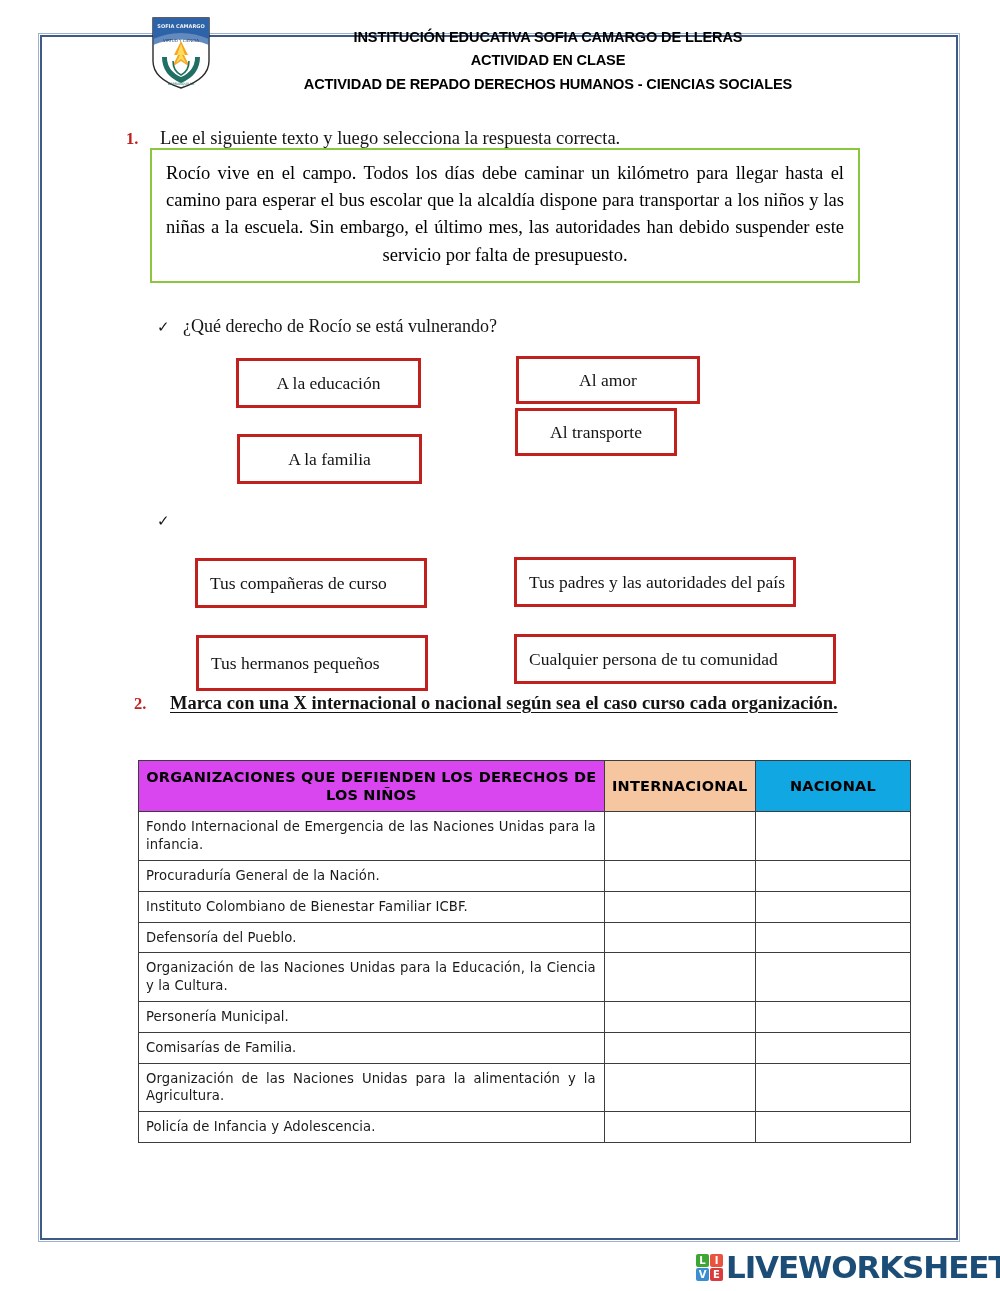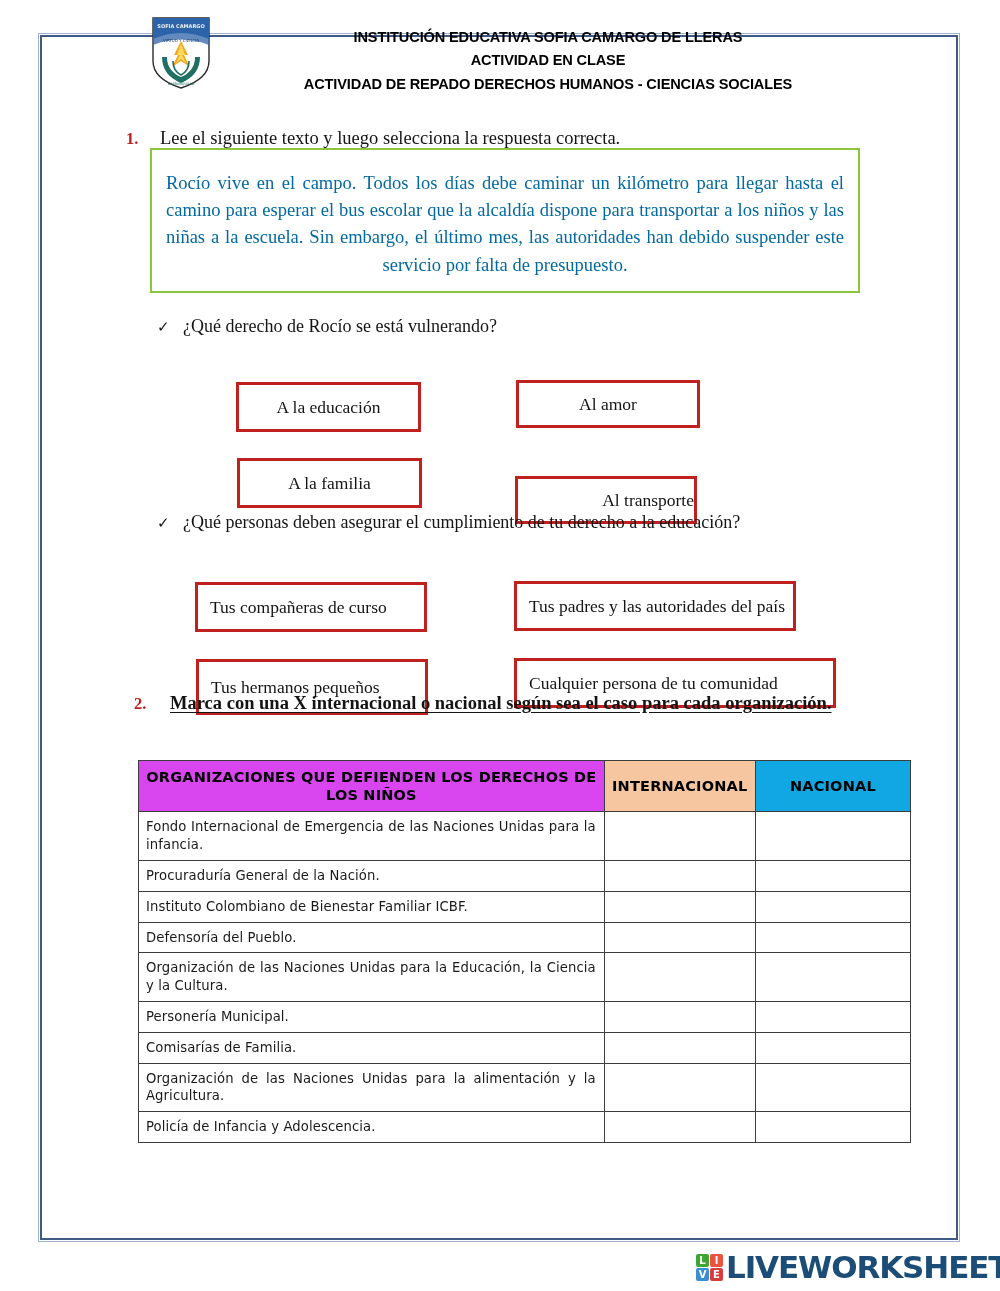--- a/index.html
+++ b/index.html
@@ -86,25 +86,25 @@
   }
 
   
   #reading-box {
     position: absolute;
     left: 150px;
     top: 148px;
     width: 710px;
     box-sizing: border-box;
     border: 2.5px solid #8cc63f;
-    padding: 20px 14px 12px 14px;
+    padding: 10px 14px 12px 14px;
     text-align: center;
     font-size: 18.5px;
     line-height: 1.47;
-    color: #0369a1;
+    color: #000000;
     text-align: justify;
     text-align-last: center;
   }
 
   
   .subq {
     position: absolute;
     left: 157px;
     display: flex;
     align-items: baseline;
@@ -127,21 +127,20 @@
     box-sizing: border-box;
     border: 3px solid #c0201e;
     background: #ffffff;
     display: flex;
     align-items: center;
     justify-content: center;
     font-size: 17.5px;
     color: #141414;
     line-height: 1.2;
     text-align: center;
-    margin-top: 24px;
   }
   .opt.left-al { justify-content: flex-start; padding-left: 12px; }
 
   
   #q2-row {
     position: absolute;
     left: 134px;
     top: 690px;
     width: 760px;
     display: flex;
@@ -284,45 +283,44 @@
 
 <div class="opt" style="left:236px; top:358px; width:185px; height:50px;">
   <span>A la educación</span>
 </div>
 <div class="opt" style="left:516px; top:356px; width:184px; height:48px;">
   <span>Al amor</span>
 </div>
 <div class="opt" style="left:237px; top:434px; width:185px; height:50px;">
   <span>A la familia</span>
 </div>
-<div class="opt" style="left:515px; top:452px; width:182px; height:48px;justify-content:flex-end;">
+<div class="opt" style="left:515px; top:408px; width:162px; height:48px;">
   <span>Al transporte</span>
 </div>
 
 <div class="subq" style="top:512px;">
   <span class="check-icon">✓</span>
-  <span class="subq-text">¿Qué personas deben asegurar el cumplimiento de tu derecho a la educación?</span>
 </div>
 
 <div class="opt left-al" style="left:195px; top:558px; width:232px; height:50px;">
   <span>Tus compañeras de curso</span>
 </div>
 <div class="opt left-al" style="left:514px; top:557px; width:282px; height:50px;">
   <span>Tus padres y las autoridades del país</span>
 </div>
 <div class="opt left-al" style="left:196px; top:635px; width:232px; height:56px;">
   <span>Tus hermanos pequeños</span>
 </div>
 <div class="opt left-al" style="left:514px; top:634px; width:322px; height:50px;">
   <span>Cualquier persona de tu comunidad</span>
 </div>
 
 <div id="q2-row">
   <span class="q-num">2.</span>
-  <span id="q2-text">Marca con una X internacional o nacional según sea el caso para cada organización.</span>
+  <span id="q2-text">Marca con una X internacional o nacional según sea el caso curso cada organización.</span>
 </div>
 
 <table id="org-table">
   <thead>
     <tr>
       <th class="th-org">ORGANIZACIONES QUE DEFIENDEN LOS DERECHOS DE LOS NIÑOS</th>
       <th class="th-intl">INTERNACIONAL</th>
       <th class="th-nac">NACIONAL</th>
     </tr>
   </thead>

